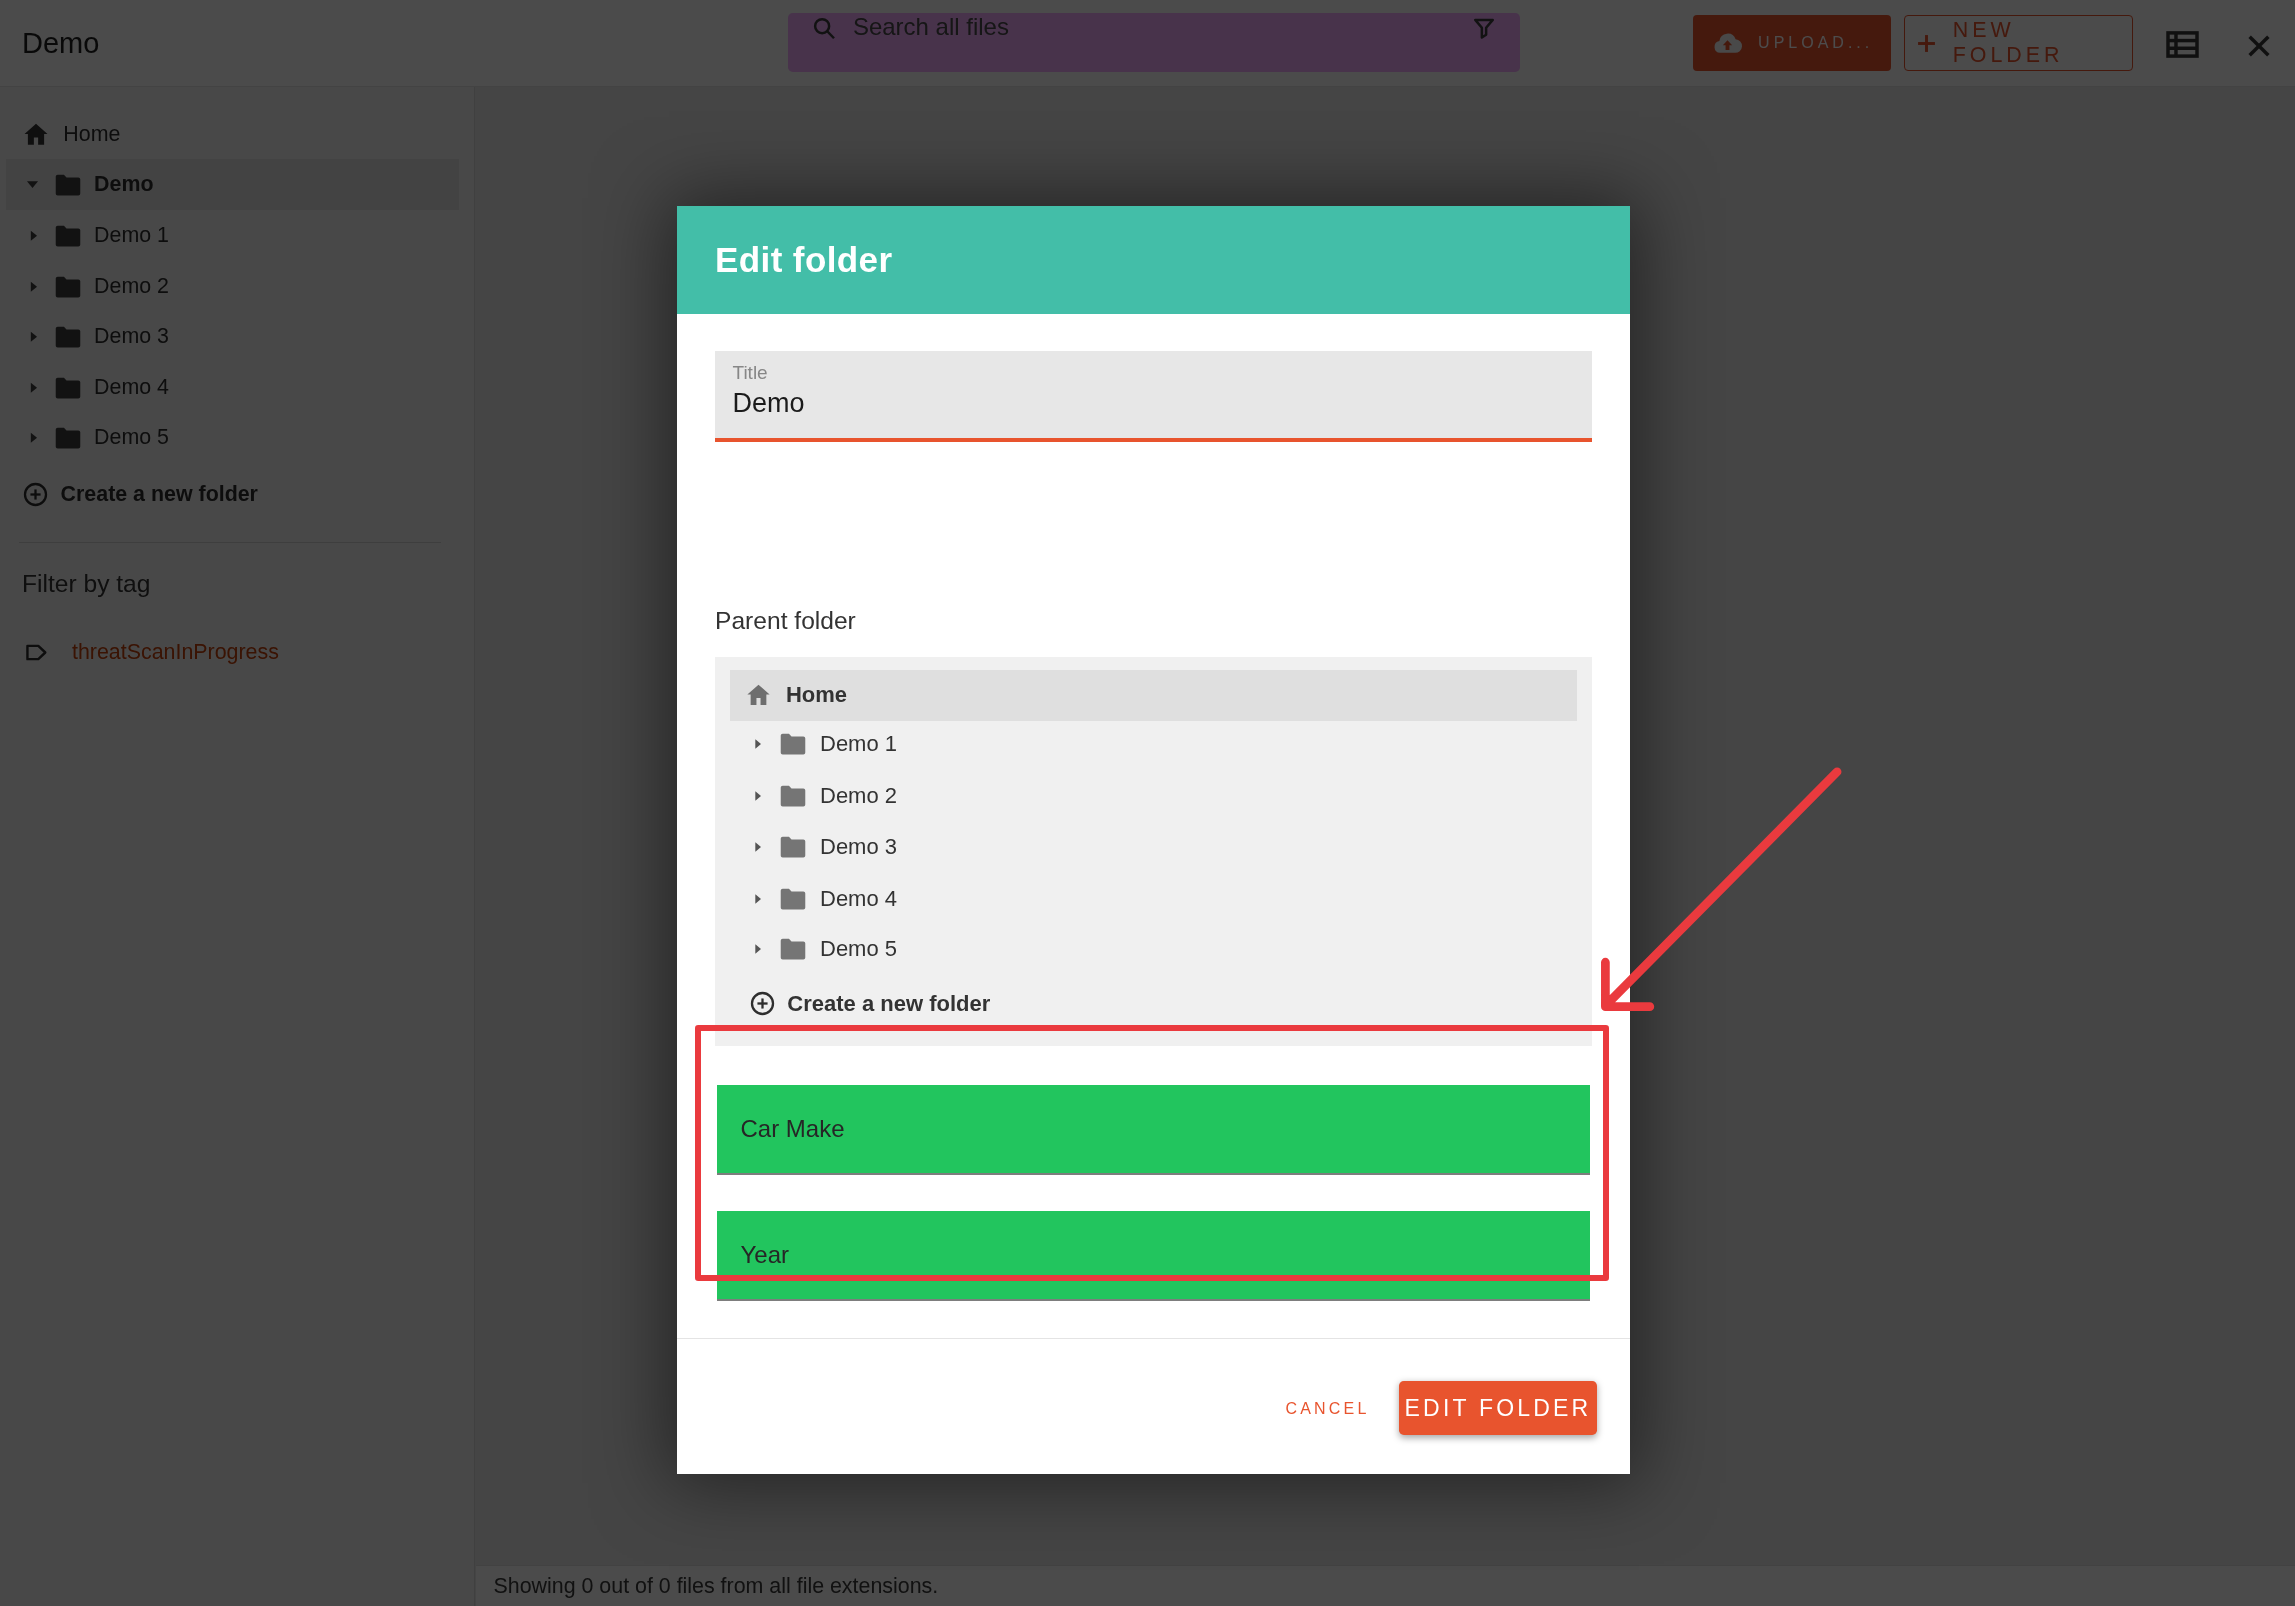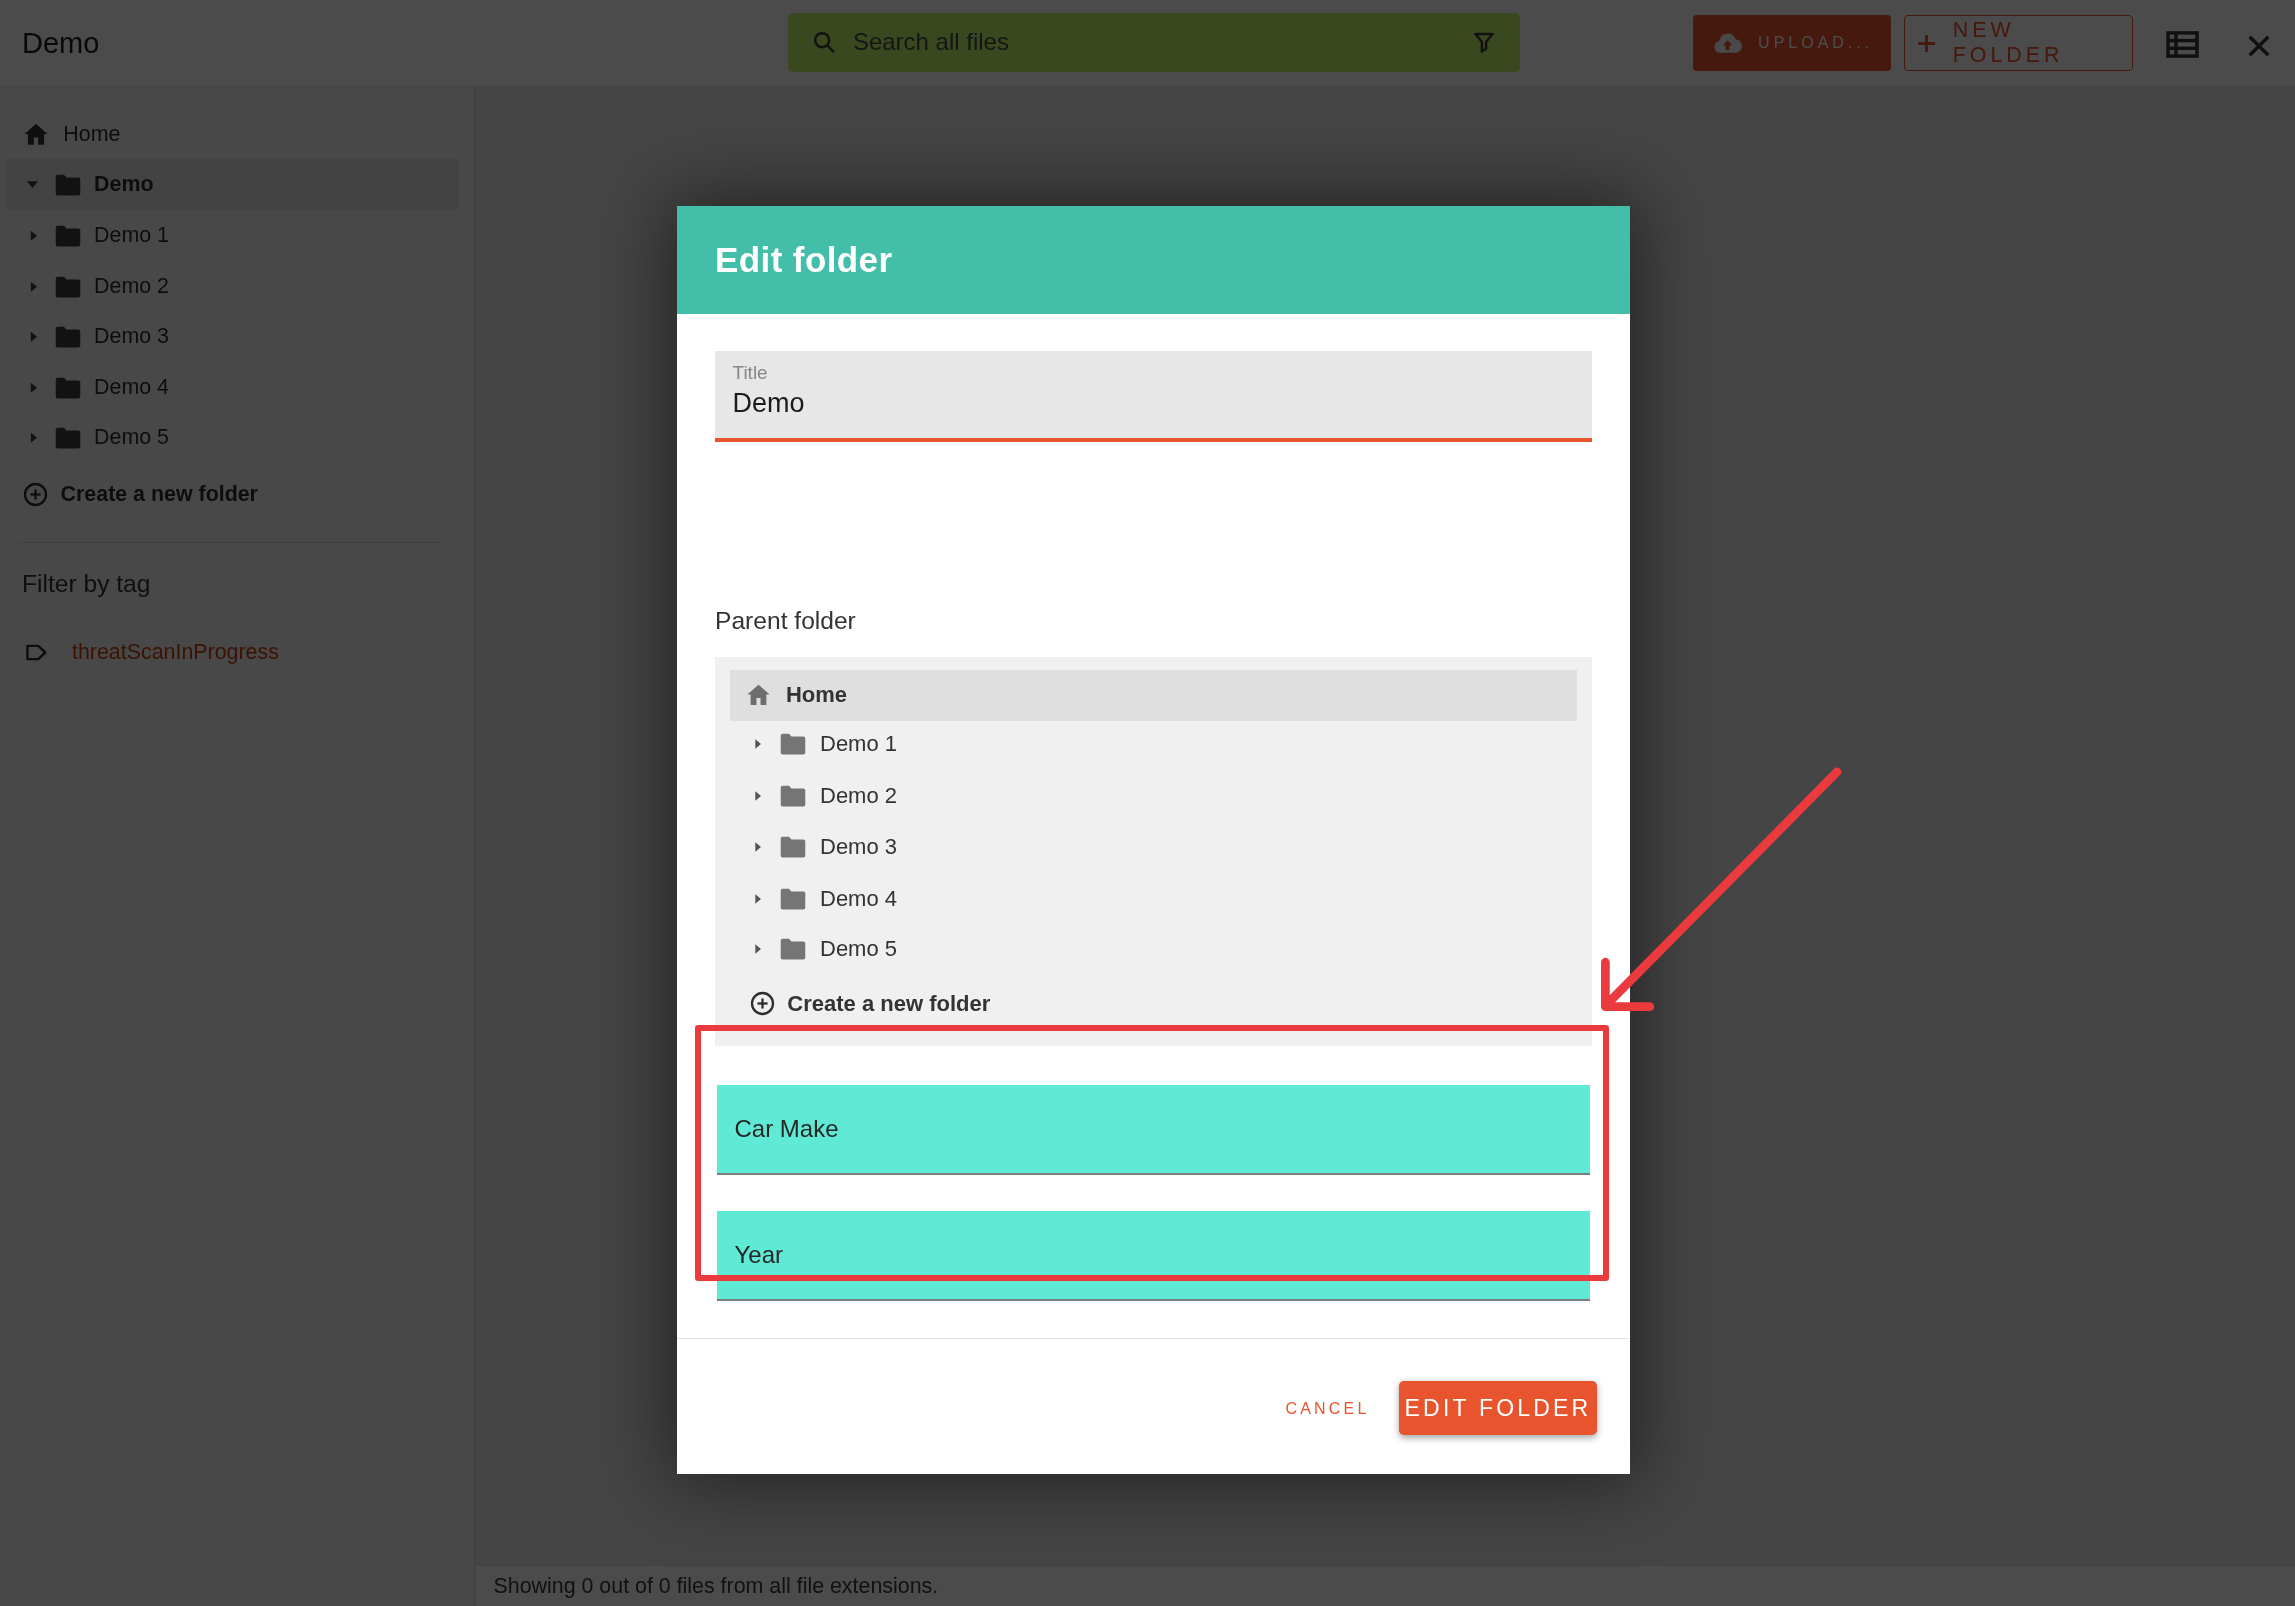--- a/index.html
+++ b/index.html
@@ -13,21 +13,21 @@
     position:relative;
     font-family:"Liberation Sans","DejaVu Sans",sans-serif;
     background:#e8e8e8;
     color:#2e2e2e;
   }
   .icon{display:inline-block;flex:0 0 auto;}
 
   
   .topbar{position:absolute;left:0;top:0;width:2295px;height:87px;background:#fafafa;border-bottom:0.8px solid #e2e2e2;z-index:1;}
   .app-title{position:absolute;left:22px;top:0;height:87px;line-height:87px;font-size:29px;color:#1f1f1f;}
-  .searchbar{position:absolute;left:788px;top:12.7px;width:732px;height:59px;background:#bef264;border-radius:4.8px;display:flex;align-items:center;}
+  .searchbar{position:absolute;left:788px;top:12.7px;width:732px;height:59px;background:#f0abfc;border-radius:4.8px;display:flex;align-items:flex-start;}
   .searchbar .mag{margin-left:20.6px;}
   .searchbar input{flex:1;margin-left:14.3px;border:none;outline:none;background:transparent;font-family:inherit;font-size:24px;color:#3c3c3c;}
   .searchbar input::placeholder{color:#4a4a4a;opacity:1;}
   .searchbar .funnel{margin-right:20.6px;}
   .btn-upload{position:absolute;left:1693px;top:15px;width:198px;height:56px;background:var(--accent);border-radius:4px;display:flex;align-items:center;justify-content:center;gap:14.3px;cursor:pointer;}
   .btn-upload .lbl{font-size:16px;letter-spacing:4px;color:#ffffff;}
   .btn-newfolder{position:absolute;left:1904px;top:15px;width:229px;height:56px;border:1.6px solid var(--accent);border-radius:4px;display:flex;align-items:center;justify-content:center;gap:12.7px;cursor:pointer;padding-left:8px;}
   .btn-newfolder .lbl{font-size:21.4px;letter-spacing:4px;color:var(--accent);}
   .tb-icon{position:absolute;cursor:pointer;}
   .tb-list{left:2165px;top:30px;}
@@ -59,21 +59,21 @@
   .field-title{top:145px;height:91px;border-bottom:4px solid var(--accent);}
   .field-slug{top:272px;height:90px;border-bottom:2.4px solid #828282;}
   .field .flabel{position:absolute;left:17.5px;top:11px;font-size:19px;color:#878787;}
   .field input{position:absolute;left:17.5px;top:37px;width:833px;background:transparent;border:none;outline:none;font-family:inherit;font-size:27px;color:#1b1b1b;padding:0;}
   .parent-label{position:absolute;left:38px;top:401px;font-size:24.6px;color:#333;}
   .tree-panel{position:absolute;left:38px;top:451px;width:877px;height:389px;background:#f0f0f0;}
   .tree-row{position:absolute;display:flex;align-items:center;font-size:22px;color:#333;cursor:pointer;}
   .tree-home{left:15px;top:12.7px;width:847px;height:51px;background:#dfdfdf;padding-left:14.3px;gap:12.7px;font-weight:bold;}
   .tree-child{left:0;width:877px;height:49px;padding-left:35px;gap:12px;}
   .tree-create{left:0;top:321px;width:877px;height:51px;padding-left:33px;gap:10.3px;font-weight:bold;}
-  .xfield{position:absolute;left:40px;width:873px;background:#5eead4;border-bottom:2.4px solid #7d7d7d;cursor:pointer;}
+  .xfield{position:absolute;left:40px;width:873px;background:#22c55e;border-bottom:2.4px solid #7d7d7d;cursor:pointer;padding-left:6px;}
   .xfield-1{top:879px;height:90px;}
   .xfield-2{top:1005px;height:90px;}
   .xfield span{display:block;padding-left:17.5px;line-height:87px;font-size:24px;color:#262626;}
   .footer-divider{position:absolute;left:0;top:1132px;width:100%;height:0.8px;background:#e4e4e4;}
   .btn-cancel{position:absolute;left:579px;top:1179px;width:143px;height:48px;line-height:48px;text-align:center;font-size:16px;letter-spacing:3.2px;color:var(--accent);cursor:pointer;}
   .btn-submit{position:absolute;left:722px;top:1175px;width:198px;height:54px;background:var(--accent);border-radius:4.8px;display:flex;align-items:center;justify-content:center;font-size:23px;letter-spacing:3.2px;color:#ffffff;box-shadow:0 2.4px 7.1px rgba(0,0,0,0.35);cursor:pointer;}
 
   
   .anno-rect{position:absolute;left:695px;top:1025px;width:914px;height:256px;border:6.3px solid var(--annotation);border-radius:3.2px;z-index:30;pointer-events:none;}
   .anno-arrow{position:absolute;left:0;top:0;width:2295px;height:1607px;z-index:31;pointer-events:none;}

